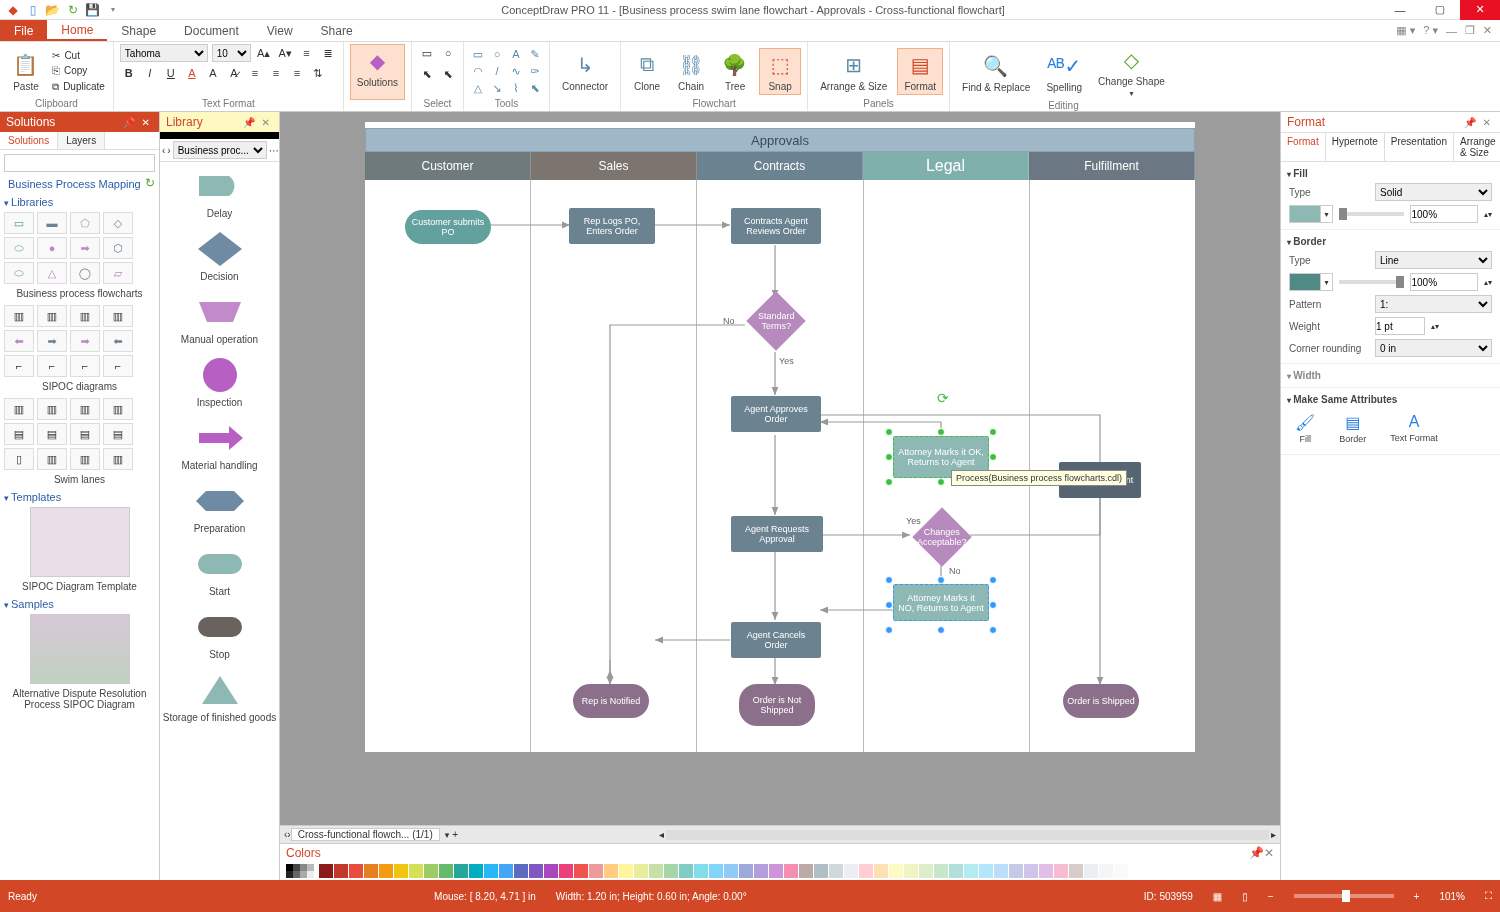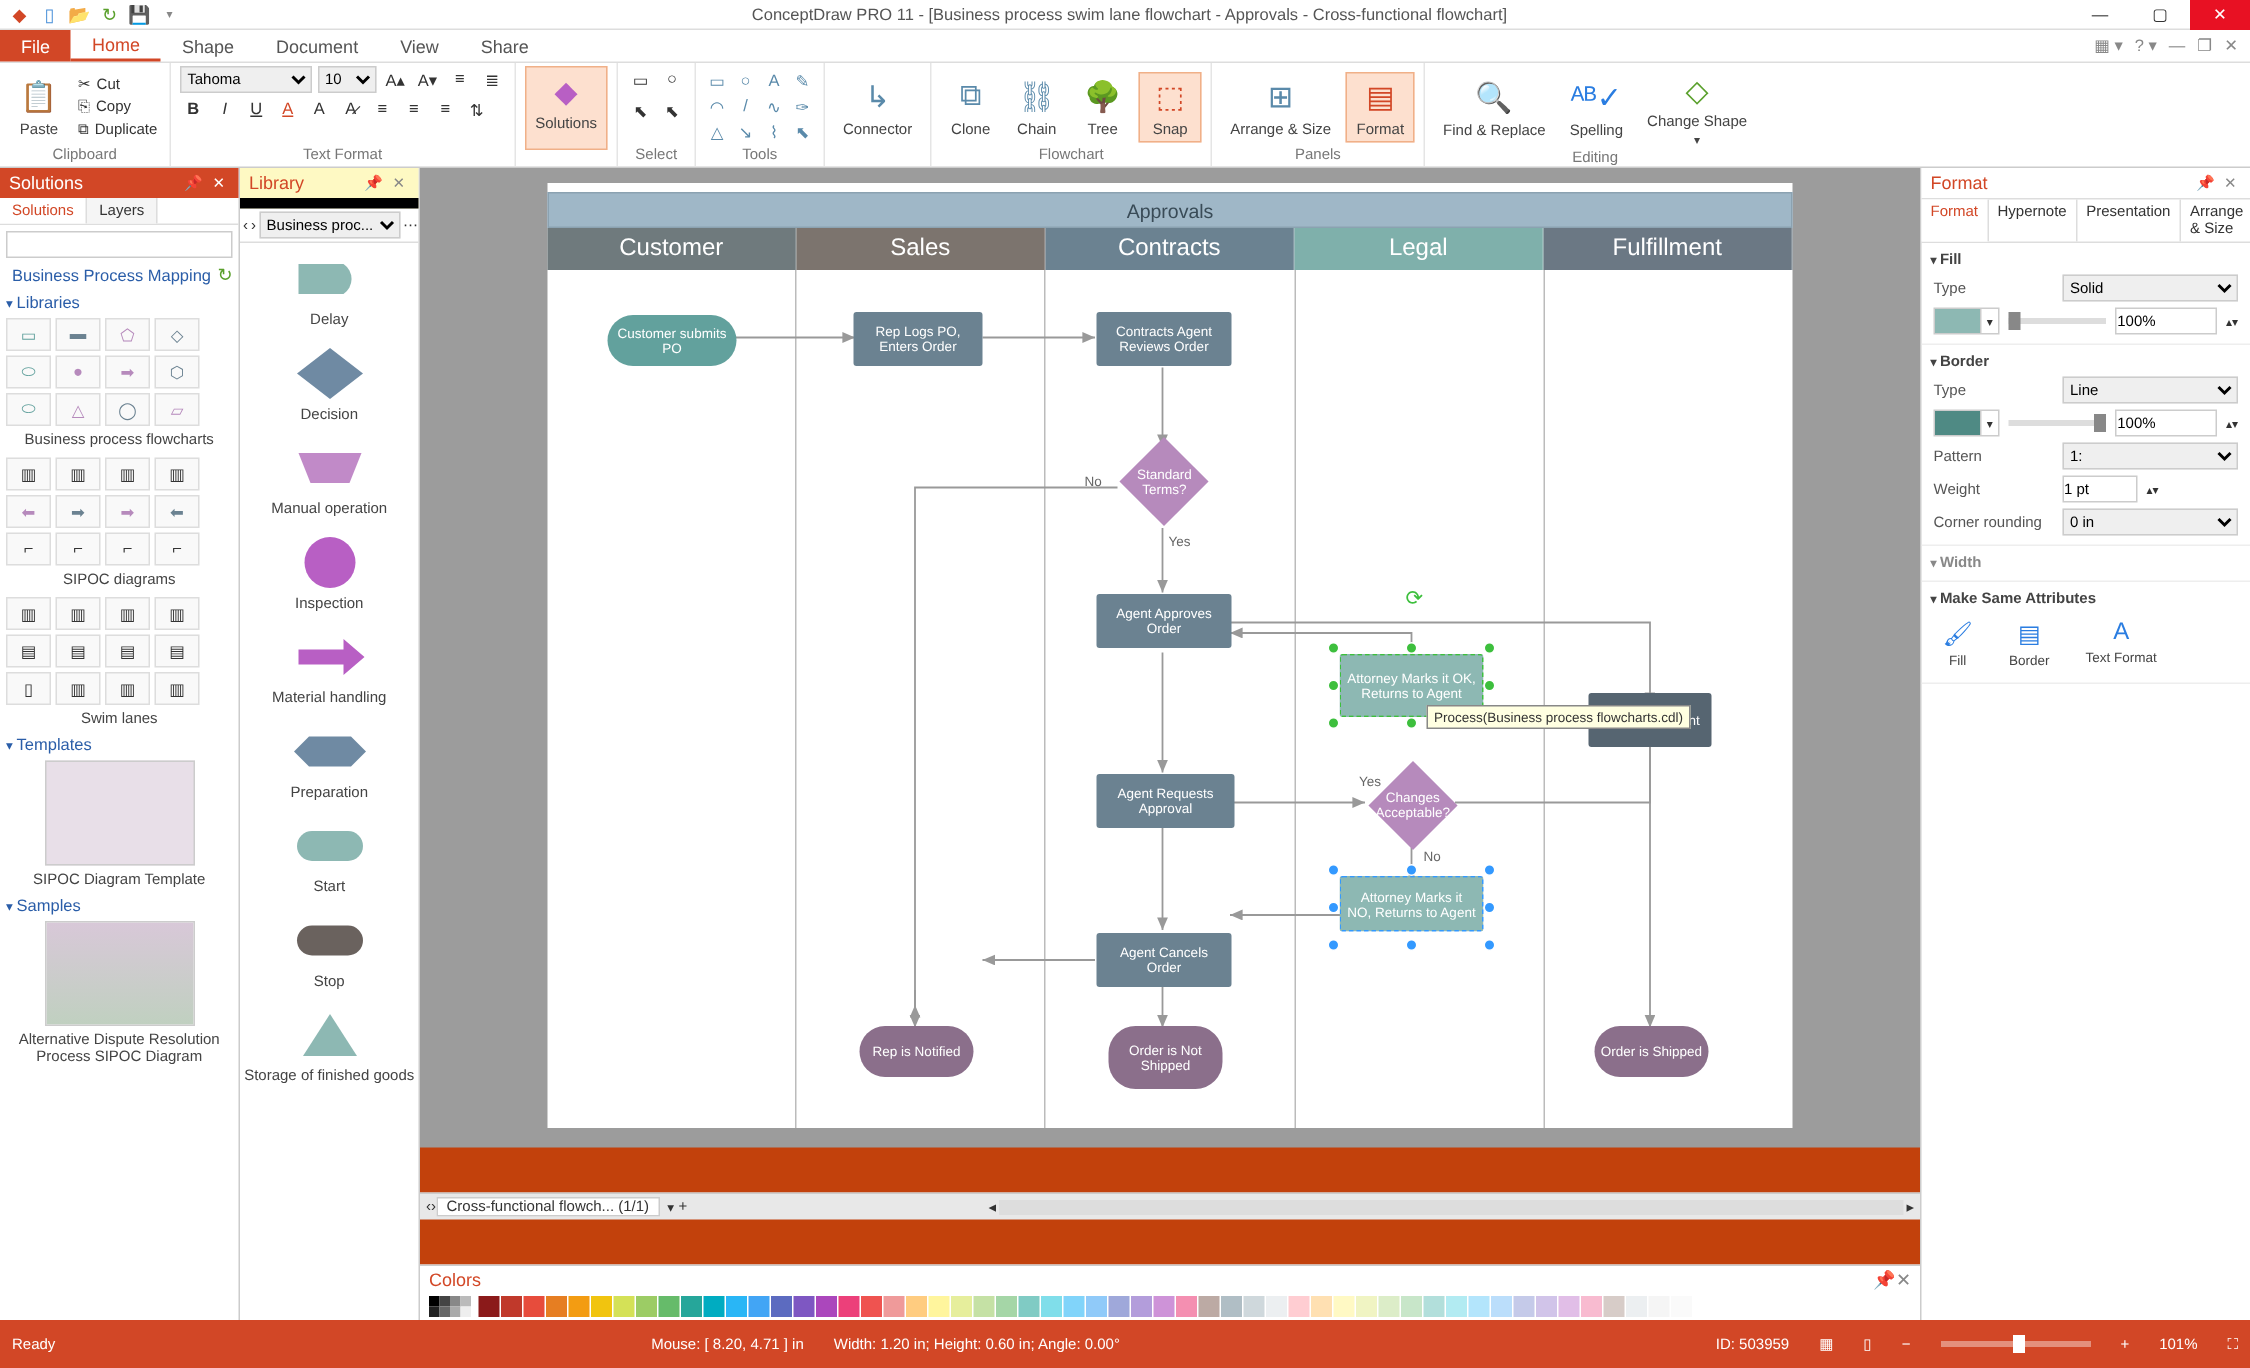--- a/index.html
+++ b/index.html
@@ -65,27 +65,27 @@
 
 .library { width: 120px; }
 .lib-nav { display: flex; align-items: center; gap: 2px; padding: 2px; border-bottom: 1px solid #ddd; }
 .lib-nav select { flex: 1; font-size: 10px; border: 1px solid #ccc; height: 18px; }
 .lib-items { flex: 1; overflow: auto; }
 .lib-item { display: flex; flex-direction: column; align-items: center; padding: 6px 0; }
 .lib-item .shape { width: 52px; height: 36px; display: flex; align-items: center; justify-content: center; }
 .lib-item .lbl { font-size: 10px; color: #444; text-align: center; margin-top: 4px; }
 
 
-.canvas-wrap { flex: 1; display: flex; flex-direction: column; background: #c2410c; gap: 30px; }
+.canvas-wrap { flex: 1; display: flex; flex-direction: column; background: #86efac; }
 .canvas-scroll { flex: 1; background: #9c9c9c; display: flex; justify-content: center; padding: 10px; overflow: hidden; position: relative; }
 .page { background: #fff; width: 830px; height: 630px; position: relative; }
 
 .swim-title { position: absolute; top: 6px; left: 0; right: 0; height: 24px; background: #9fb7c7; display: flex; align-items: center; justify-content: center; color: #394b57; font-size: 13px; border: 1px solid #8ba2b1; }
 .lanes-header { position: absolute; top: 30px; left: 0; right: 0; height: 28px; display: flex; }
-.lane-h { flex: 1; display: flex; align-items: center; justify-content: center; color: #fff; font-size: 16px; border-right: 1px solid rgba(255,255,255,0.2); }
+.lane-h { flex: 1; display: flex; align-items: center; justify-content: center; color: #fff; font-size: 12px; border-right: 1px solid rgba(255,255,255,0.2); }
 .lanes-body { position: absolute; top: 58px; bottom: 0; left: 0; right: 0; display: flex; }
 .lane { flex: 1; border-right: 1px solid #bbb; position: relative; }
 .lane:last-child { border-right: none; }
 
 .node { position: absolute; display: flex; align-items: center; justify-content: center; text-align: center; font-size: 9px; color: #fff; padding: 4px; }
 .process { background: #6b8291; border-radius: 2px; }
 .term { background: #62a19d; border-radius: 18px; }
 .term2 { background: #8b6f8b; border-radius: 18px; }
 .decision { background: #b68abc; transform: rotate(45deg); }
 .decision span { transform: rotate(-45deg); display: block; width: 70px; font-size: 9px; }

